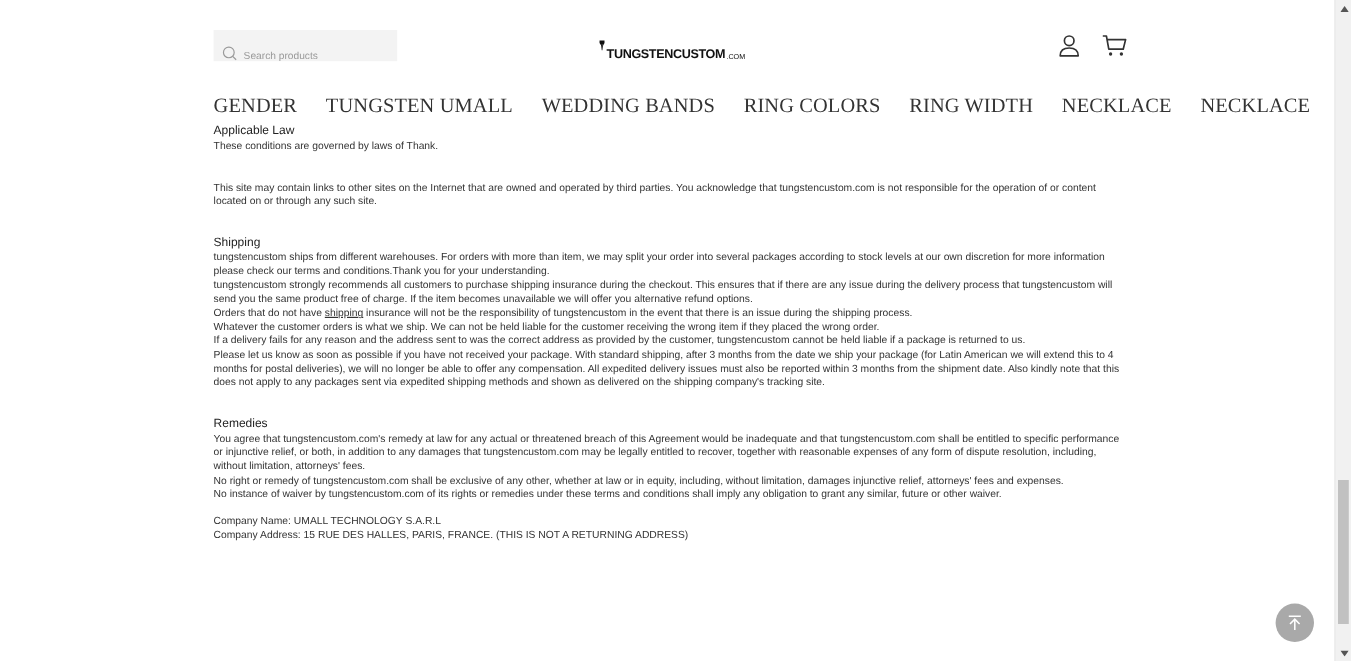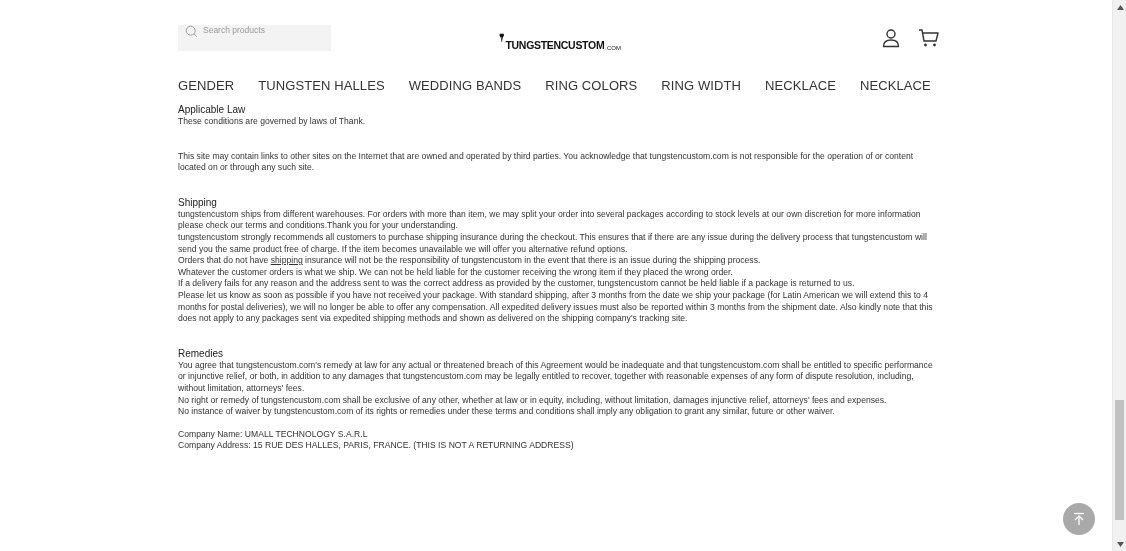--- a/index.html
+++ b/index.html
@@ -4,41 +4,41 @@
   <style>
     * { box-sizing: border-box; margin: 0; padding: 0; }
     html, body { width: 1126px; height: 551px; overflow: hidden; background: #ffffff; }
     body { font-family: "Liberation Sans", "DejaVu Sans", sans-serif; color: #222; position: relative; }
 
     .page { position: absolute; left: 0; top: 0; width: 1112px; height: 551px; overflow: hidden; background: #fff; }
 
     
     .search-box {
       position: absolute; left: 178px; top: 25px; width: 153px; height: 26px;
-      background: #f3f3f3; display: flex; align-items: flex-start; padding-left: 7px;
+      background: #f3f3f3; display: flex; align-items: flex-end; padding-left: 7px;
     }
     .search-box svg { width: 13px; height: 13px; }
     .search-input {
       border: none; background: transparent; outline: none; margin-left: 5px;
       font-family: "Liberation Sans", sans-serif; font-size: 8.5px; color: #888; width: 120px;
     }
     .search-input::placeholder { color: #999; }
 
     .logo { position: absolute; left: 499px; top: 23px; width: 122px; height: 30px; display: flex; align-items: flex-end; }
     .logo svg { width: 18px; height: 30px; }
     .logo-text { font-family: "Liberation Sans", sans-serif; font-weight: bold; font-size: 10.5px; color: #111; letter-spacing: -0.3px; margin-left: 1px; margin-bottom: 2px; text-align: right; }
     .logo-com { font-size: 6px; font-weight: normal; margin-left: 1px; margin-bottom: 2px; color: #111; }
 
     .account-icon { position: absolute; left: 881px; top: 28px; width: 20px; height: 20px; cursor: pointer; }
     .cart-icon { position: absolute; left: 918px; top: 28px; width: 22px; height: 20px; cursor: pointer; }
 
     
     .nav { position: absolute; left: 178px; top: 78px; display: flex; }
     .nav-item {
-      font-family: Liberation Sans, sans-serif; font-size: 13px; color: #333; letter-spacing: 0.1px;
+      font-family: Liberation Serif, serif; font-size: 17px; color: #333; letter-spacing: 0.1px;
       cursor: pointer; white-space: nowrap; margin-right: 24px;
     }
 
     
     .content {
       position: absolute; left: 178px; top: 104px; width: 756px;
       font-family: "Liberation Sans", sans-serif; font-size: 8.6px; line-height: 11.6px; color: #333;
     }
     .section { margin-bottom: 23px; }
     .section-title { font-size: 10px; color: #222; line-height: 12px; }
@@ -89,21 +89,21 @@
   </svg>
 
   <svg class="cart-icon" viewBox="0 0 22 20">
     <path d="M1 2 L4 2 L6 13 L18 13 L20 5 L5 5" fill="none" stroke="#333" stroke-width="1.4" stroke-linejoin="round"></path>
     <circle cx="7.5" cy="17" r="1.4" fill="#333"></circle>
     <circle cx="16.5" cy="17" r="1.4" fill="#333"></circle>
   </svg>
 
   <div class="nav">
     <span class="nav-item">GENDER</span>
-    <span class="nav-item">TUNGSTEN HALLES</span>
+    <span class="nav-item">TUNGSTEN UMALL</span>
     <span class="nav-item">WEDDING BANDS</span>
     <span class="nav-item">RING COLORS</span>
     <span class="nav-item">RING WIDTH</span>
     <span class="nav-item">NECKLACE</span>
     <span class="nav-item">NECKLACE</span>
   </div>
 
   <div class="content">
     <div class="section">
       <div class="section-title">Applicable Law</div>

